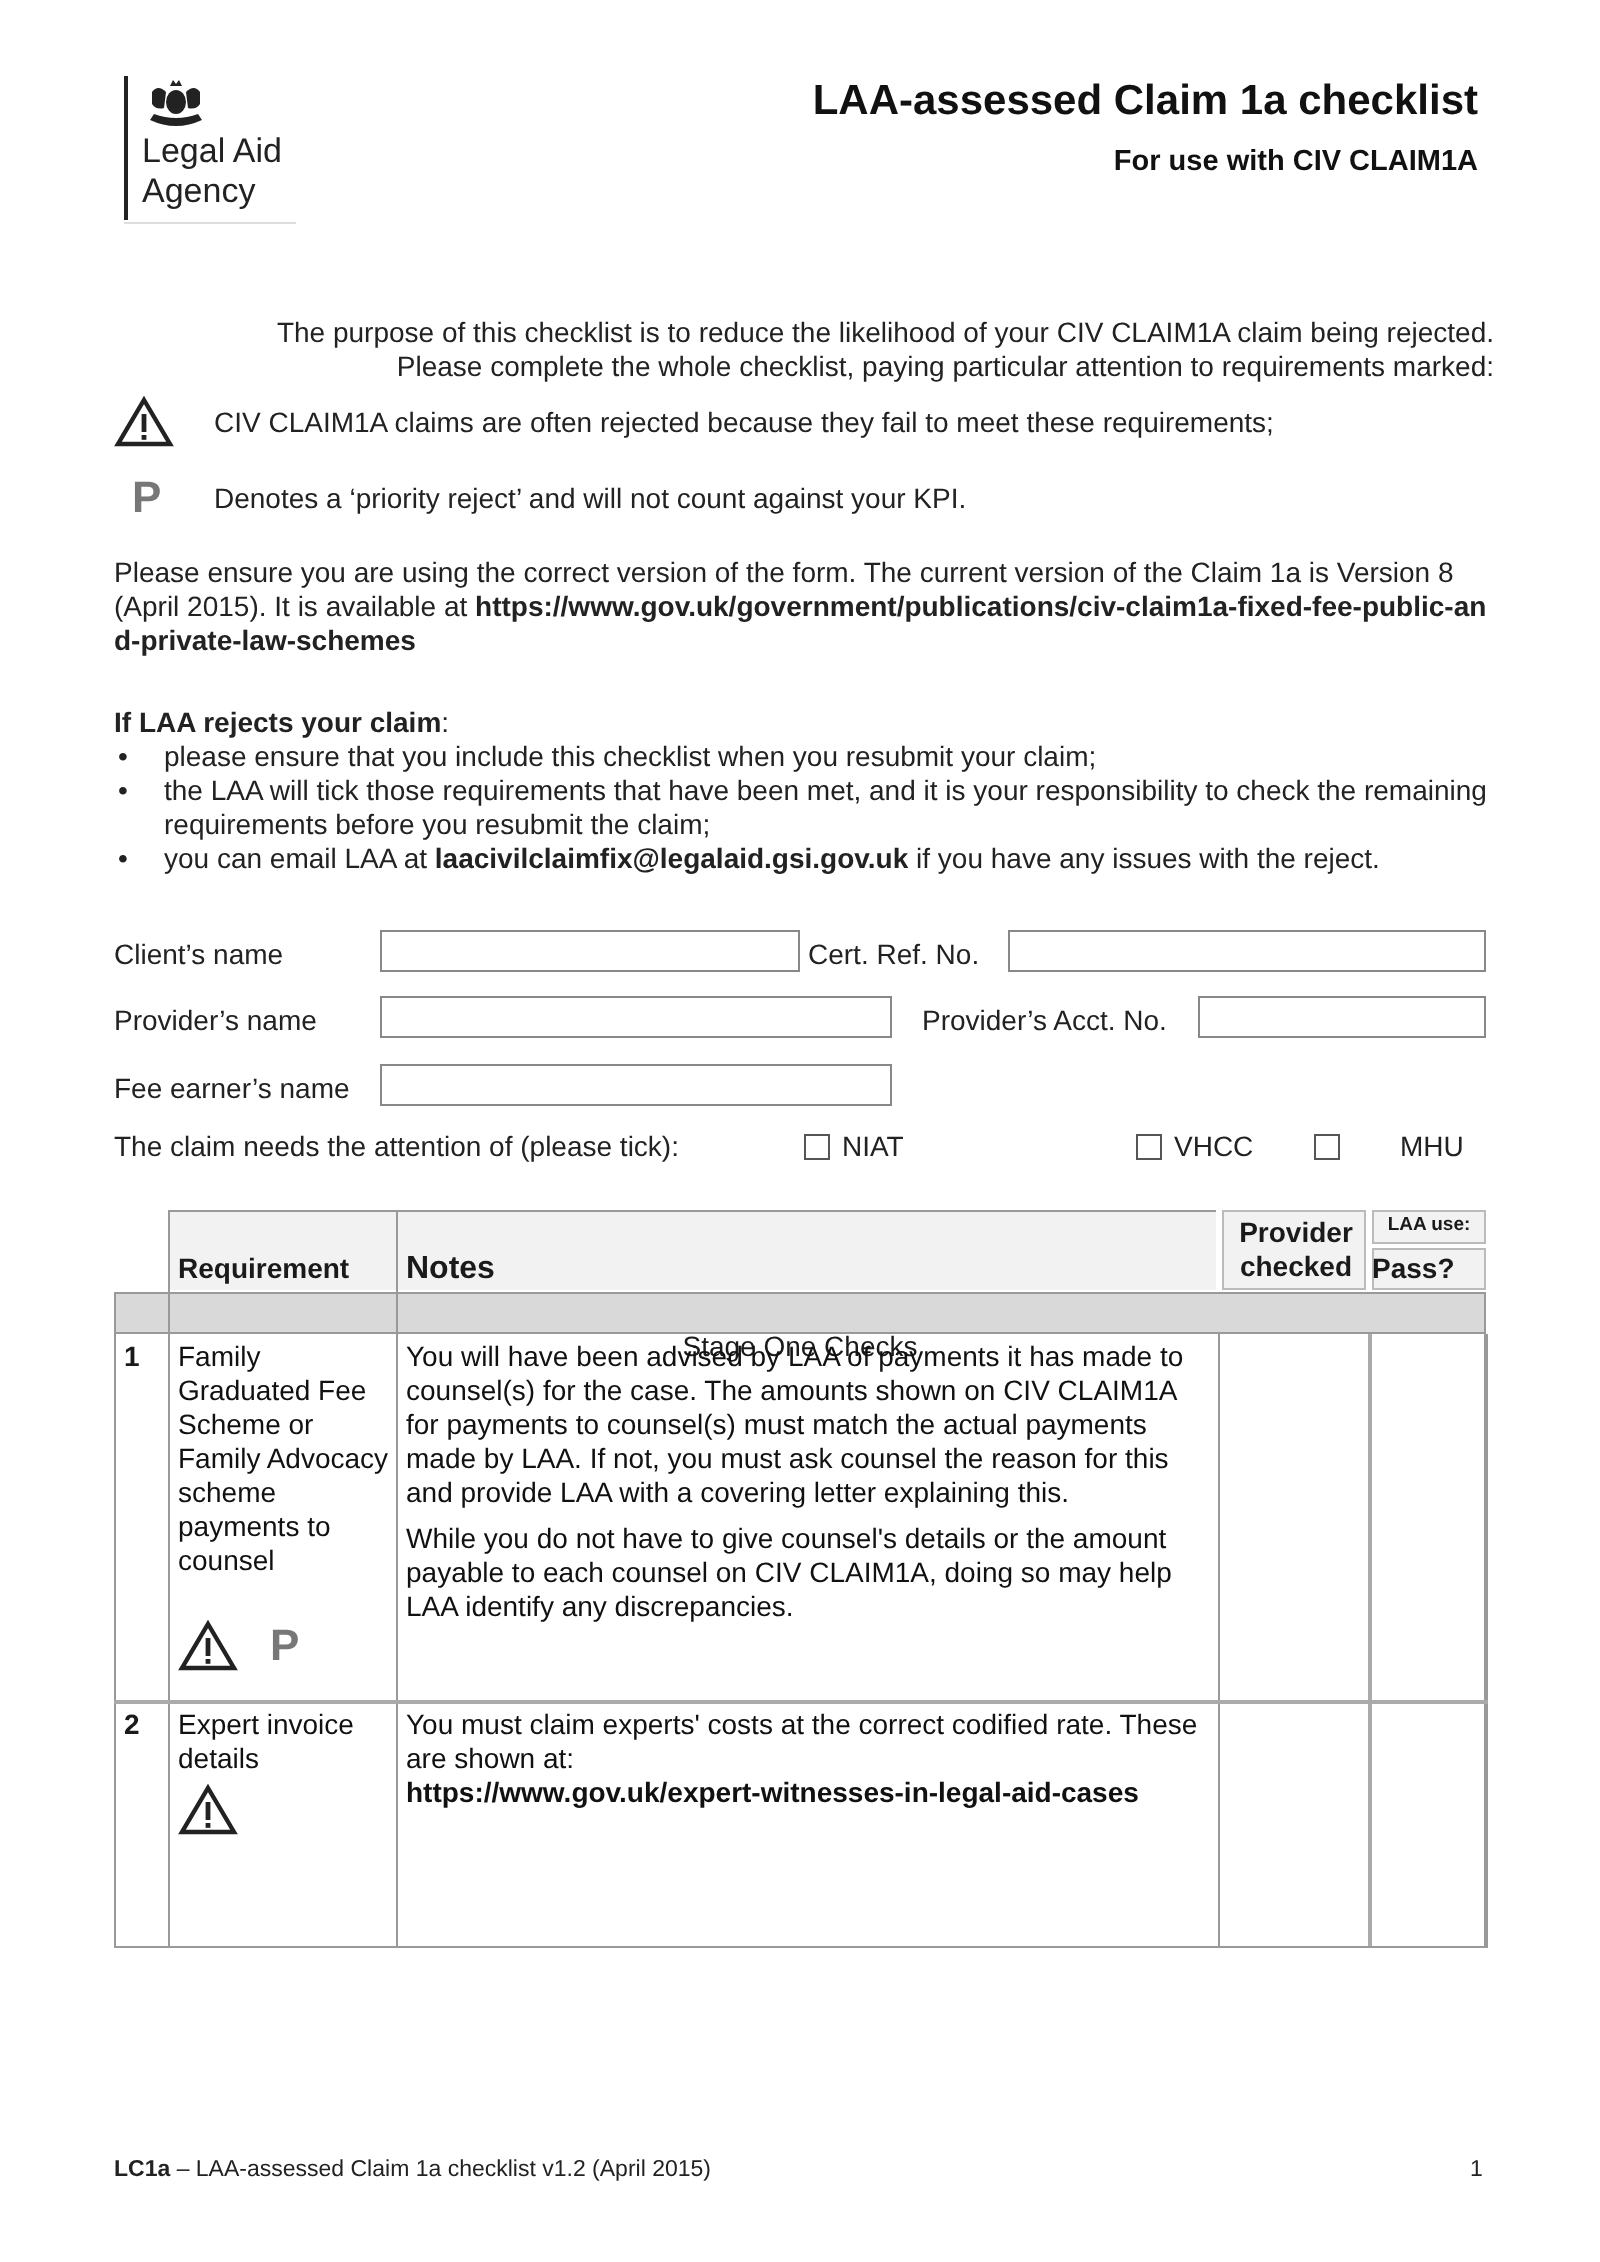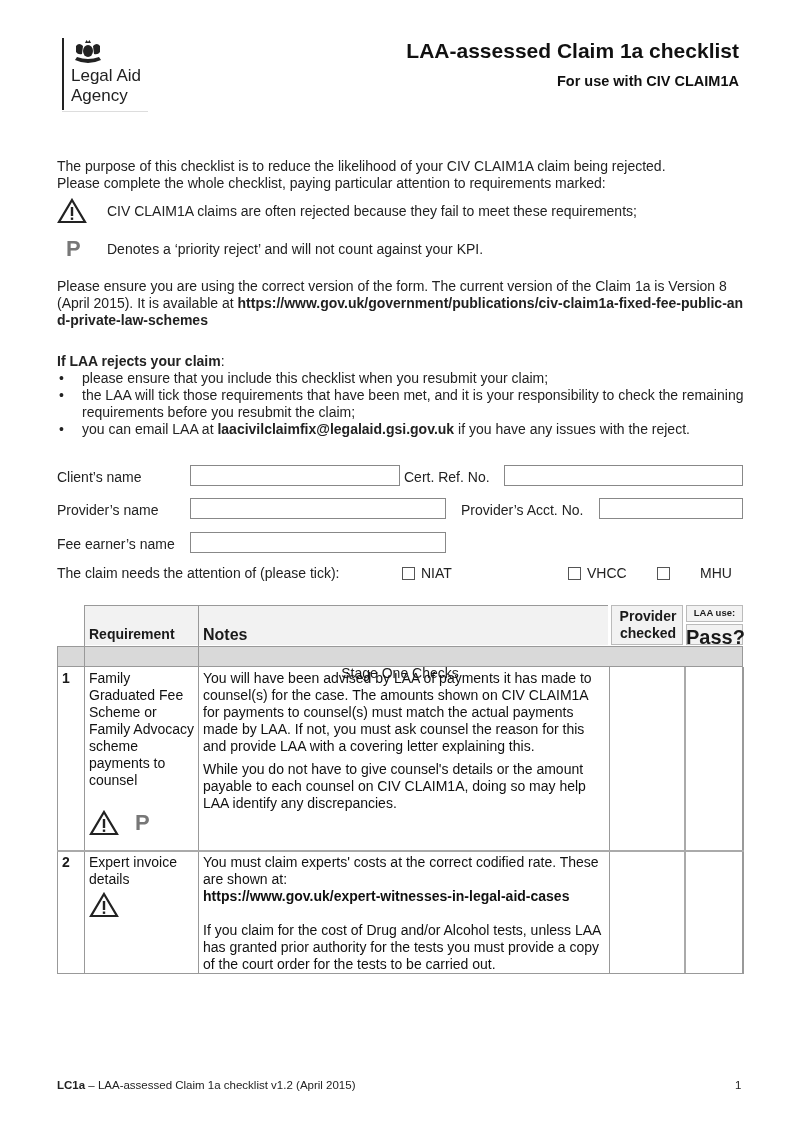--- a/index.html
+++ b/index.html
@@ -56,21 +56,21 @@
   <div class="name">
     <div>Legal Aid</div>
     <div>Agency</div>
   </div>
   <div class="rule"></div>
 </div>
 
 <div class="abs title">LAA-assessed Claim 1a checklist</div>
 <div class="abs subtitle">For use with CIV CLAIM1A</div>
 
-<div class="abs p" style="top:158px;">
+<div class="abs p" style="top:158px;text-align:right;">
   <div>The purpose of this checklist is to reduce the likelihood of your CIV CLAIM1A claim being rejected.</div>
   <div>Please complete the whole checklist, paying particular attention to requirements marked:</div>
 </div>
 
 <div class="abs legend-row" style="top:198px;">
   <div class="ico">
     <svg width="30" height="26" viewBox="0 0 30 26">
       <path d="M15 2 L28 24 L2 24 Z" fill="none" stroke="#222" stroke-width="2.2" stroke-linejoin="miter"></path>
       <rect x="13.8" y="9" width="2.4" height="9" fill="#222"></rect>
       <rect x="13.8" y="19.5" width="2.4" height="2.4" fill="#222"></rect>
@@ -138,21 +138,21 @@
   <div class="tcell hdr" style="left:686px; top:605px; width:57px; height:17px; border:1px solid #bbb;"></div>
   <div class="tcell hdr" style="left:686px; top:624px; width:57px; height:21px; border:1px solid #bbb;"></div>
 
   <div class="abs" style="left:89px; top:626px; font-size:14px; font-weight:bold;">Requirement</div>
   <div class="abs" style="left:203px; top:626px; font-size:16px; font-weight:bold;">Notes</div>
   <div class="abs" style="left:611px; top:608px; width:74px; text-align:center; font-size:14px; font-weight:bold; line-height:17px;">
     <div>Provider</div>
     <div>checked</div>
   </div>
   <div class="abs" style="left:686px; top:607px; width:57px; text-align:center; font-size:9.5px; font-weight:bold;">LAA use:</div>
-  <div class="abs" style="left:686px; top:626px; width:35px; text-align:center; font-size:20px; font-weight:bold;">Pass?</div>
+  <div class="abs" style="left:686px; top:626px; width:35px; text-align:center; font-size:14px; font-weight:bold;">Pass?</div>
 
   <div class="tcell stage" style="left:57px; top:646px; width:686px; height:21px; padding-top:18px;">Stage One Checks</div>
 
   <div class="vline" style="left:57px; top:667px; height:306px;"></div>
   <div class="vline" style="left:84px; top:605px; height:368px;"></div>
   <div class="vline" style="left:198px; top:605px; height:368px;"></div>
   <div class="vline" style="left:609px; top:667px; height:306px;"></div>
   <div class="vline" style="left:684px; top:667px; height:306px; width:2px; background:#aaa;"></div>
   <div class="vline" style="left:742px; top:667px; height:306px; width:2px; background:#999;"></div>
   <div class="hline" style="left:57px; top:850px; width:687px; height:2px; background:#aaa;"></div>
@@ -180,21 +180,20 @@
   <div class="abs" style="left:89px; top:892px;">
     <svg width="30" height="26" viewBox="0 0 30 26">
       <path d="M15 2 L28 24 L2 24 Z" fill="none" stroke="#222" stroke-width="2.2"></path>
       <rect x="13.8" y="9" width="2.4" height="9" fill="#222"></rect>
       <rect x="13.8" y="19.5" width="2.4" height="2.4" fill="#222"></rect>
     </svg>
   </div>
   <div class="abs notes" style="left:203px; top:854px; width:404px;">
     <div>You must claim experts' costs at the correct codified rate. These are shown at:</div>
     <div class="bold">https://www.gov.uk/expert-witnesses-in-legal-aid-cases</div>
-    <div style="margin-top:17px;">If you claim for the cost of Drug and/or Alcohol tests, unless LAA has granted prior authority for the tests you must provide a copy of the court order for the tests to be carried out.</div>
   </div>
   <div class="abs" style="left:610px; top:852px; width:74px; height:121px;"></div>
   <div class="abs" style="left:686px; top:852px; width:56px; height:121px;"></div>
 </div>
 
 <div class="abs" style="left:57px; top:1079px; font-size:11.5px; color:#222;">
   <span class="bold">LC1a</span><span> – LAA-assessed Claim 1a checklist v1.2 (April 2015)</span>
 </div>
 <div class="abs" style="left:735px; top:1079px; font-size:11.5px; color:#222;">1</div>
 

